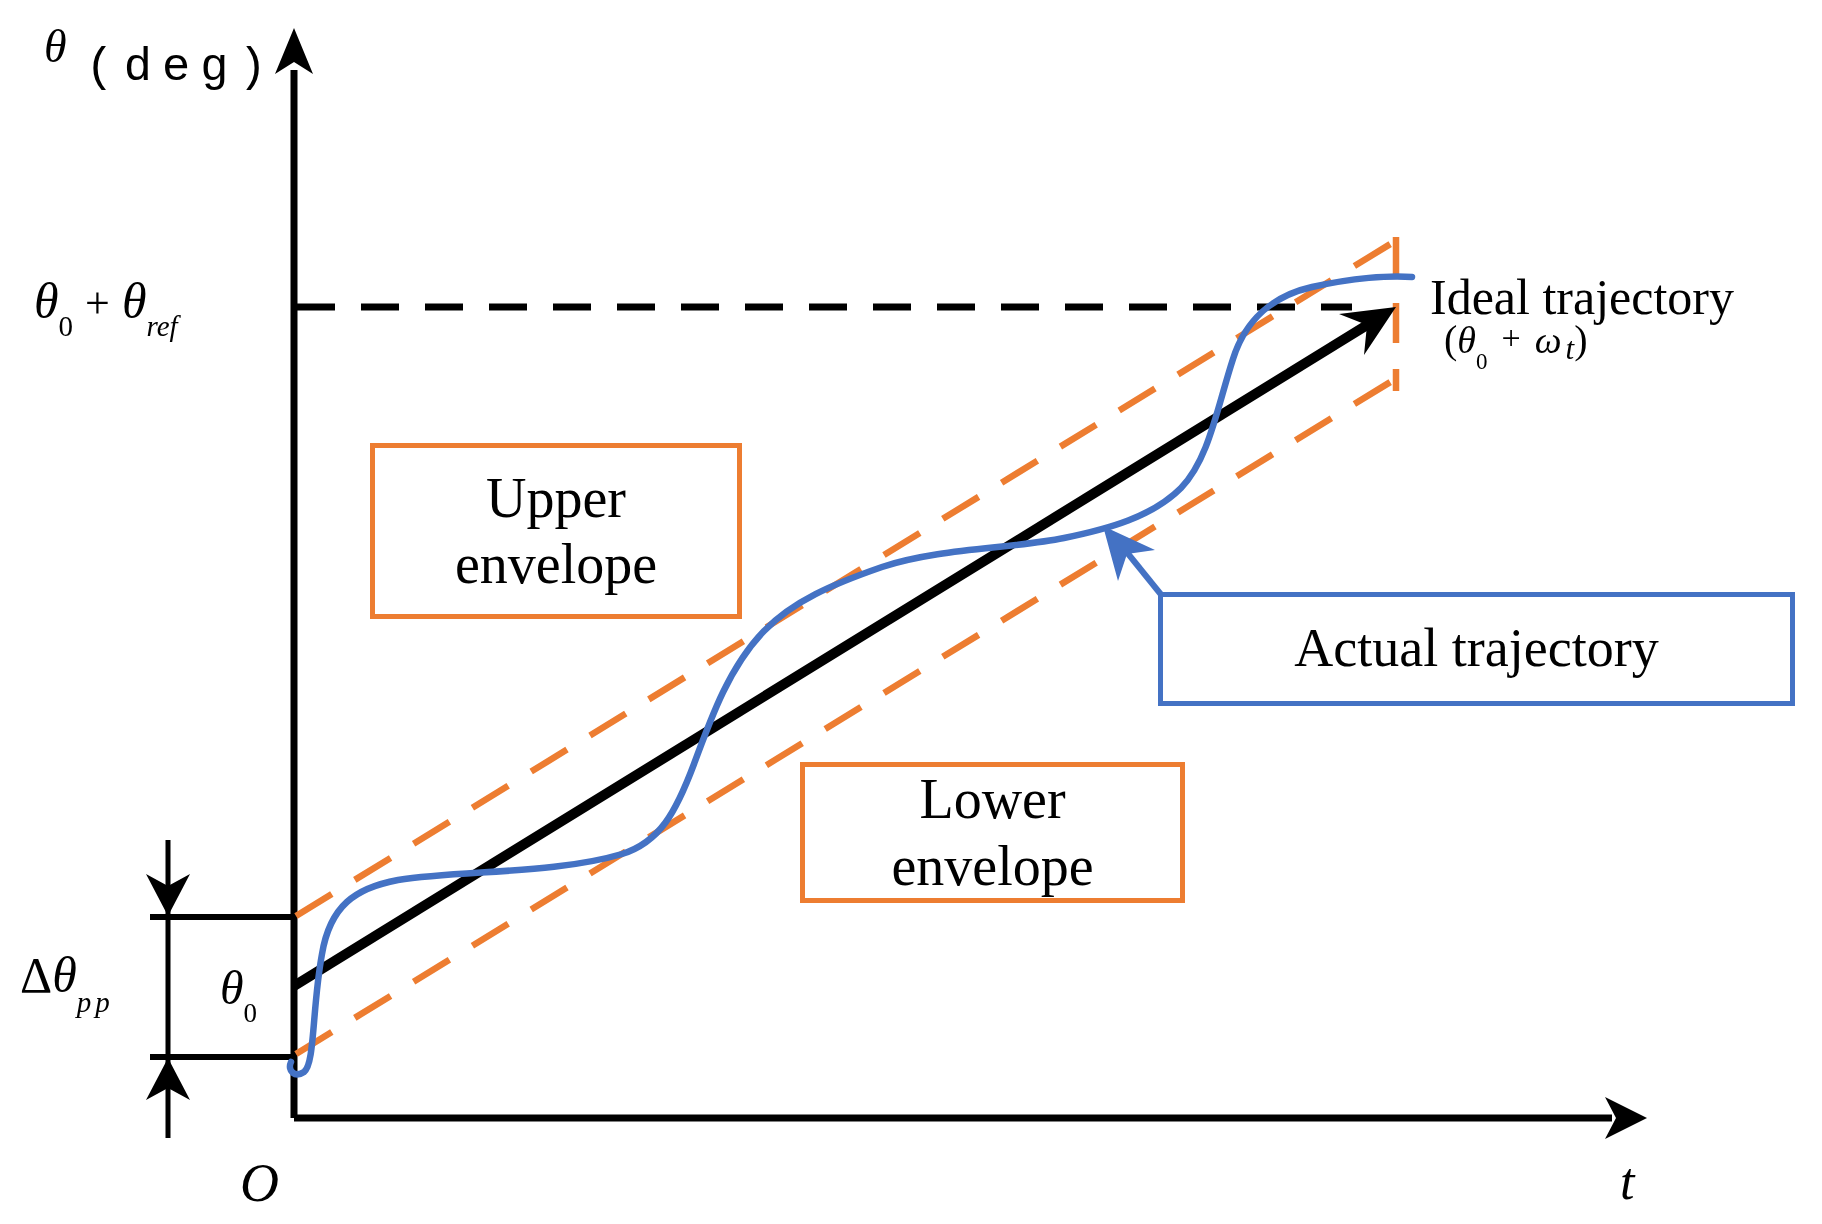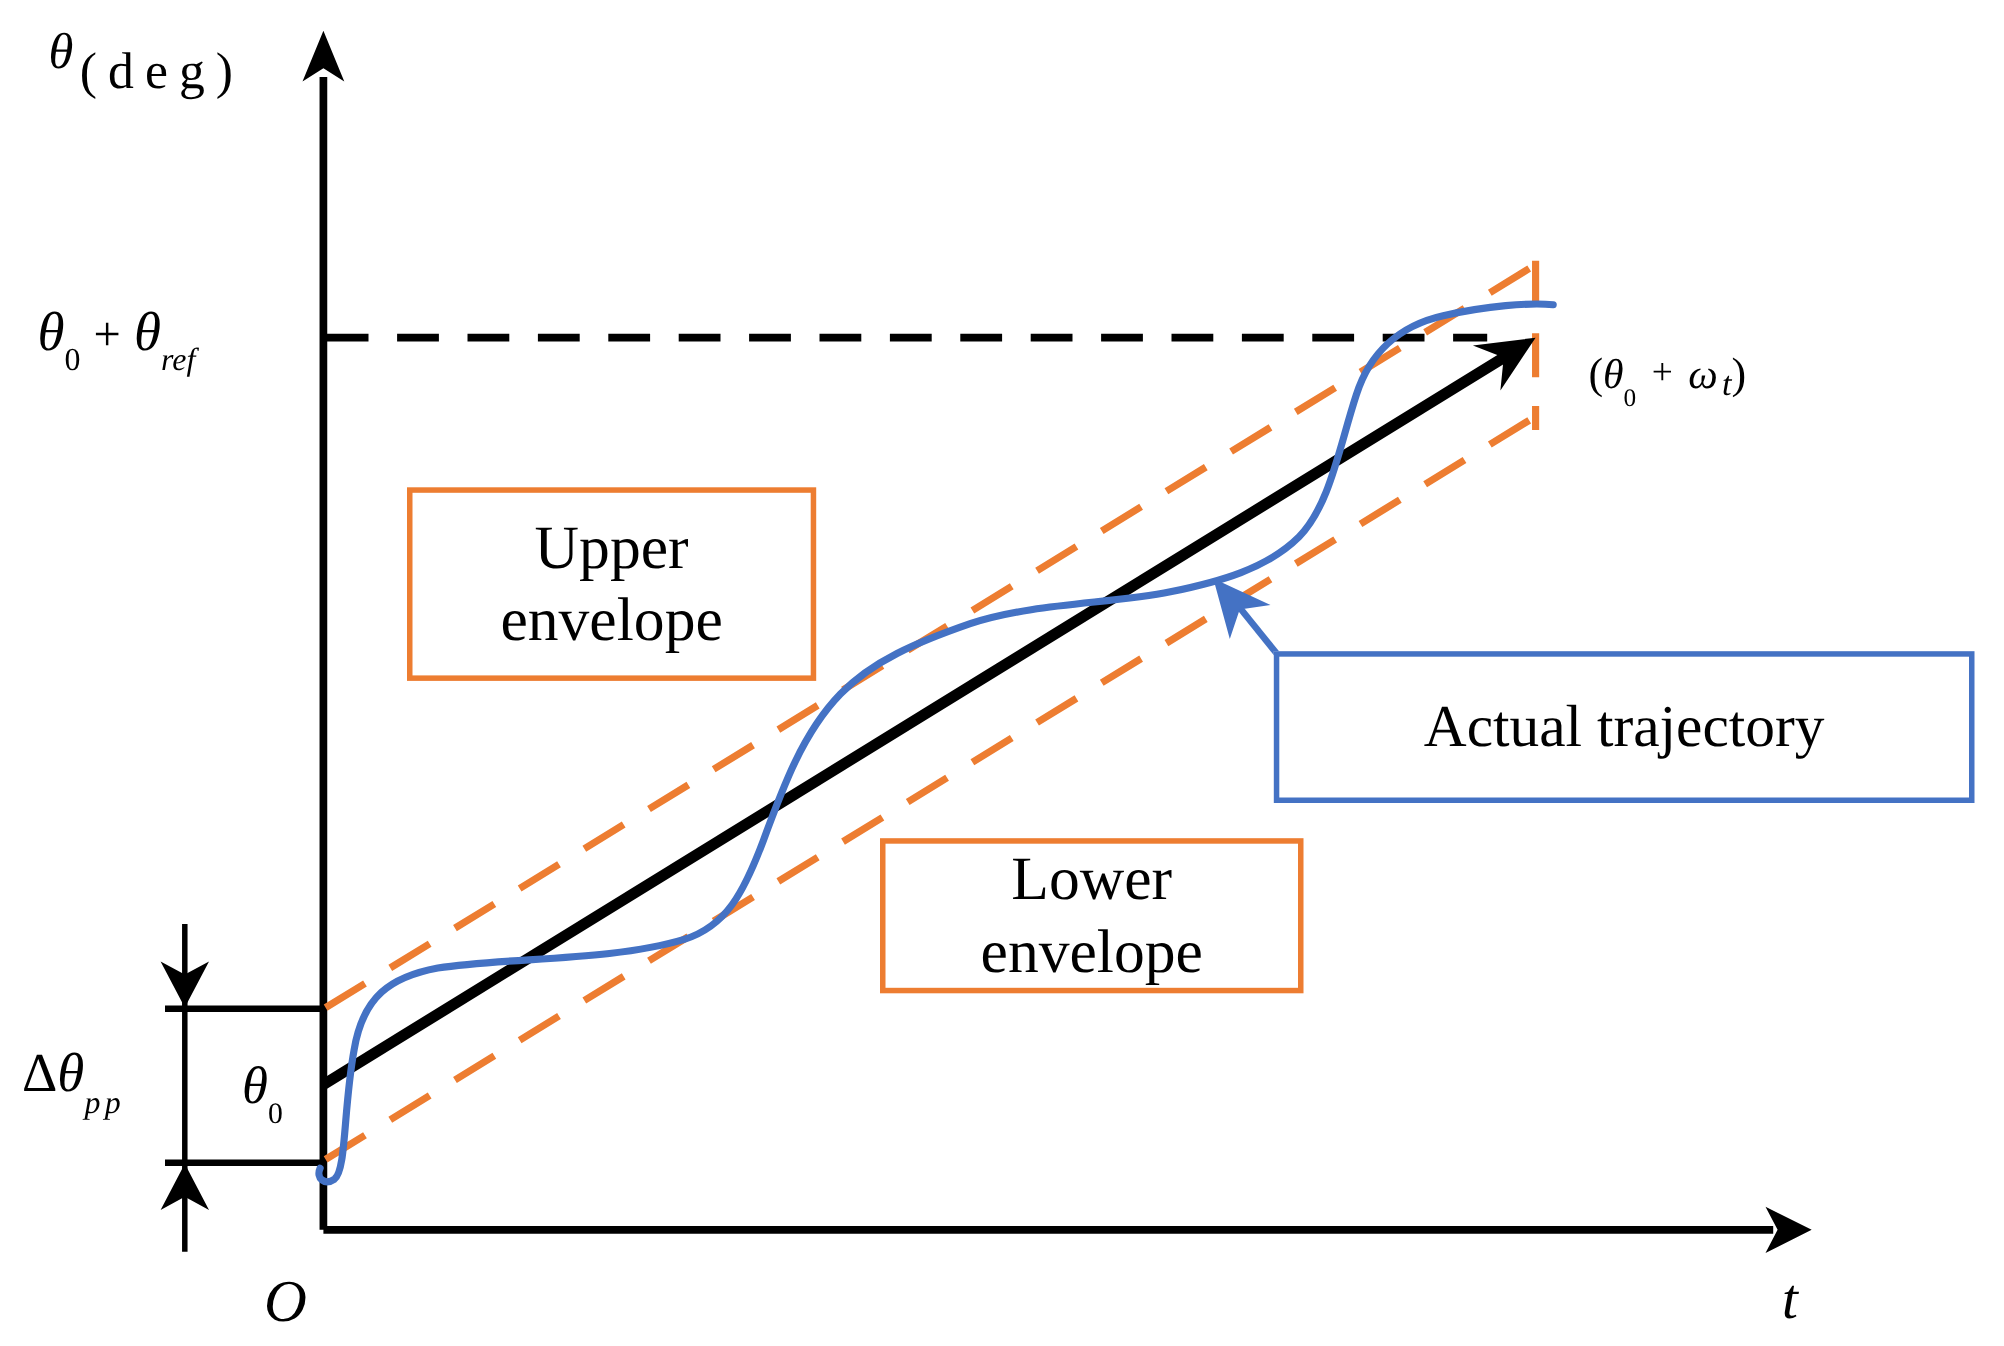--- a/index.html
+++ b/index.html
@@ -25,21 +25,21 @@
   .so { stroke: var(--orange); }
   .sb { stroke: var(--blue); }
   .fk { fill: var(--black); stroke: none; }
   .fb { fill: var(--blue); stroke: none; }
 
   .label { position: absolute; white-space: nowrap; line-height: 1; }
   .it { font-style: italic; }
 
   
   .ylab { left: 44px; top: 24px; font-size: 46px; }
-  .ylab .unit { position: relative; top: 18px; margin-left: 6px; letter-spacing: 10px; font-style: normal; font-size: 47px; }
+  .ylab .unit { position: relative; top: 18px; margin-left: 19px; letter-spacing: 10px; font-style: normal; font-size: 47px; font-family: Liberation Mono, monospace; }
 
   
   .reflab { left: 34px; top: 276px; font-size: 50px; }
   .reflab .sub { font-size: 29px; position: relative; top: 18px; }
   .reflab .plus { margin: 0 12px; font-size: 44px; }
 
   
   .dlab { left: 20px; top: 950px; font-size: 50px; }
   .dlab .sub { font-size: 29px; position: relative; top: 20px; font-style: italic; letter-spacing: 4px; text-align: right; }
 
@@ -65,21 +65,21 @@
     display: flex;
     align-items: center;
     justify-content: center;
     text-align: center;
   }
   .box.orange { border: 5px solid var(--orange); }
   .box.blue { border: 5px solid var(--blue); }
   .box .txt { font-size: 56px; line-height: 1.18; color: var(--black); }
   .box-upper { left: 370px; top: 443px; width: 372px; height: 176px; }
   .box-lower { left: 800px; top: 762px; width: 385px; height: 141px; }
-  .box-actual { left: 1158px; top: 592px; width: 637px; height: 138px; }
+  .box-actual { left: 1158px; top: 592px; width: 637px; height: 114px; }
   .box-actual .txt { font-size: 54px; }
 </style>
 </head>
 <body>
 
 <div class="canvas">
 
   <svg class="layer" width="1822" height="1224" viewBox="0 0 1822 1224">
 
     <line class="sk" x1="294" y1="1118" x2="294" y2="70" stroke-width="7"></line>
@@ -150,17 +150,18 @@
     <span>Δ</span><span class="it">θ</span><span class="sub">pp</span>
   </div>
 
   <div class="label t0lab">
     <span class="it">θ</span><span class="sub">0</span>
   </div>
 
   <div class="label olab it">O</div>
   <div class="label tlab it">t</div>
 
+  <div class="label ideallab">Ideal trajectory</div>
   <div class="label idealformula">
     <span class="paren">(</span><span class="it">θ</span><span class="sub0">0</span><span class="plus">+</span><span class="it">ω</span><span class="vt it">t</span><span class="paren">)</span>
   </div>
 
 </div>
 
 </body></html>

